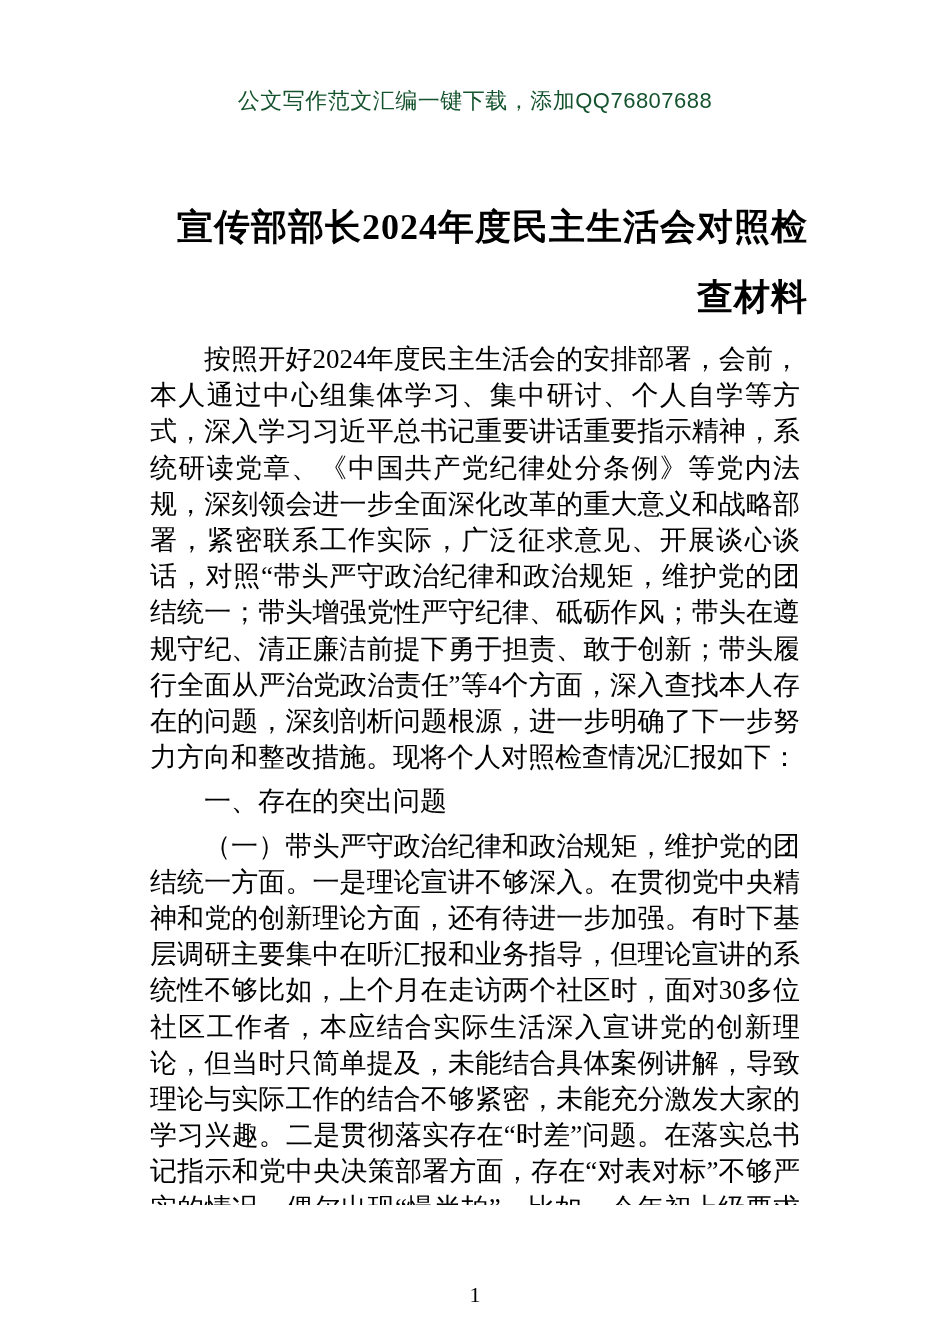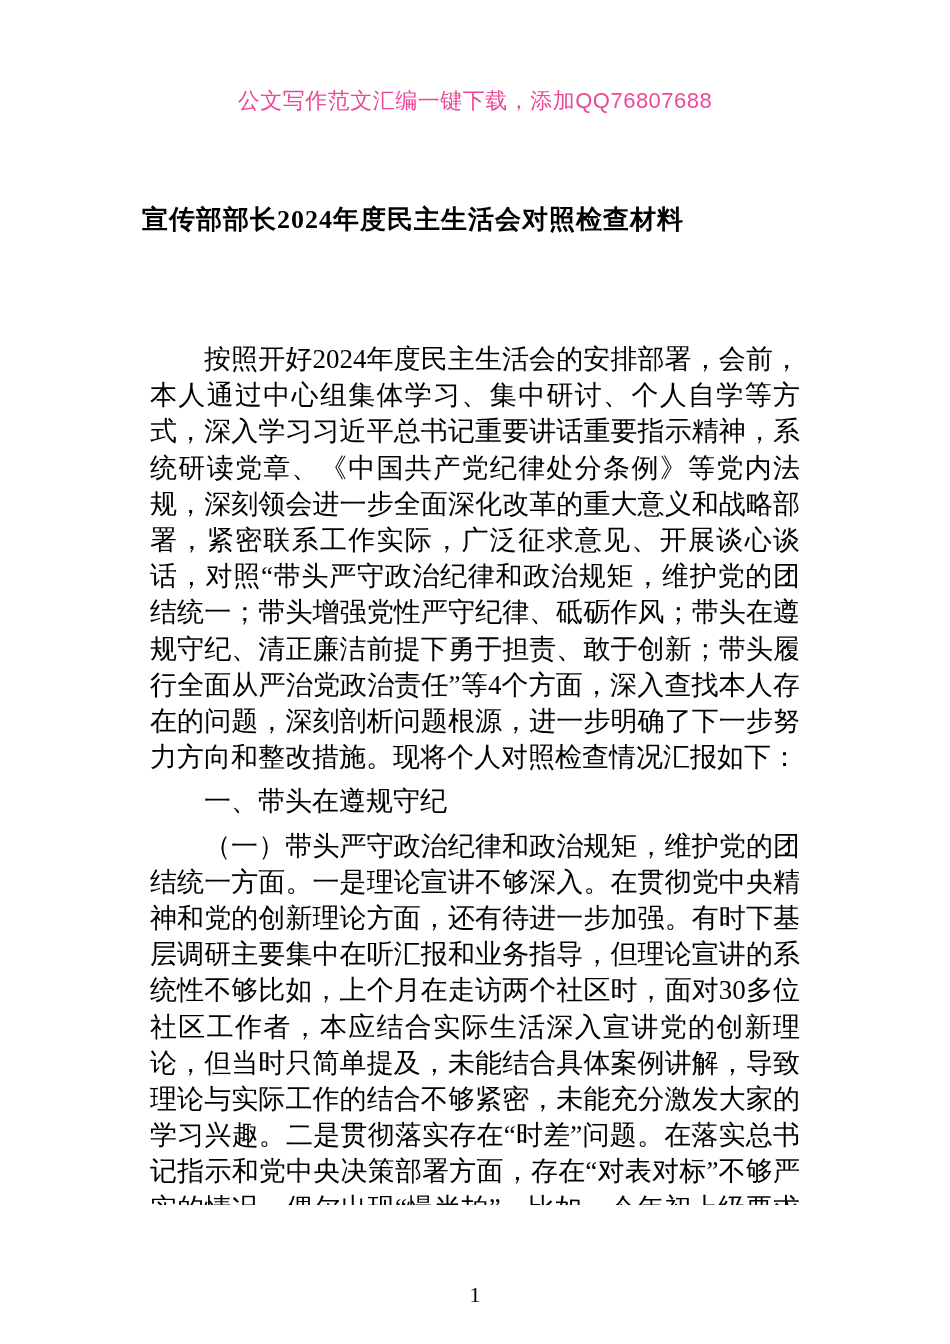--- a/index.html
+++ b/index.html
@@ -19,30 +19,30 @@
     overflow: hidden;
   }
   .promo {
     position: absolute;
     top: 86px;
     left: 0;
     width: 100%;
     text-align: center;
     font-size: 22px;
     font-family: "Liberation Sans", "DejaVu Sans", sans-serif;
-    color: #ec4899;
+    color: #14532d;
     letter-spacing: 0.5px;
   }
   .title {
     position: absolute;
     top: 168px;
     left: 142px;
     width: 666px;
-    text-align: left;
-    font-size: 26px;
+    text-align: right;
+    font-size: 36px;
     font-weight: 700;
     line-height: 70px;
     letter-spacing: 1px;
   }
   .doc-body {
     position: absolute;
     top: 333px;
     left: 142px;
     width: 666px;
     height: 872px;
@@ -68,19 +68,19 @@
 <body>
 
 <div class="page">
 
   <div class="promo">公文写作范文汇编一键下载，添加QQ76807688</div>
 
   <h1 class="title">宣传部部长2024年度民主生活会对照检查材料</h1>
 
   <div class="doc-body">
     <p>按照开好2024年度民主生活会的安排部署，会前，本人通过中心组集体学习、集中研讨、个人自学等方式，深入学习习近平总书记重要讲话重要指示精神，系统研读党章、《中国共产党纪律处分条例》等党内法规，深刻领会进一步全面深化改革的重大意义和战略部署，紧密联系工作实际，广泛征求意见、开展谈心谈话，对照“带头严守政治纪律和政治规矩，维护党的团结统一；带头增强党性严守纪律、砥砺作风；带头在遵规守纪、清正廉洁前提下勇于担责、敢于创新；带头履行全面从严治党政治责任”等4个方面，深入查找本人存在的问题，深刻剖析问题根源，进一步明确了下一步努力方向和整改措施。现将个人对照检查情况汇报如下：</p>
-    <p>一、带头在遵规守纪</p>
+    <p>一、存在的突出问题</p>
     <p>（一）带头严守政治纪律和政治规矩，维护党的团结统一方面。一是理论宣讲不够深入。在贯彻党中央精神和党的创新理论方面，还有待进一步加强。有时下基层调研主要集中在听汇报和业务指导，但理论宣讲的系统性不够比如，上个月在走访两个社区时，面对30多位社区工作者，本应结合实际生活深入宣讲党的创新理论，但当时只简单提及，未能结合具体案例讲解，导致理论与实际工作的结合不够紧密，未能充分激发大家的学习兴趣。二是贯彻落实存在“时差”问题。在落实总书记指示和党中央决策部署方面，存在“对表对标”不够严实的情况，偶尔出现“慢半拍”。比如，今年初上级要求迅速开展专项文化活</p>
   </div>
 
   <div class="page-number">1</div>
 
 </div>
 
 </body></html>

